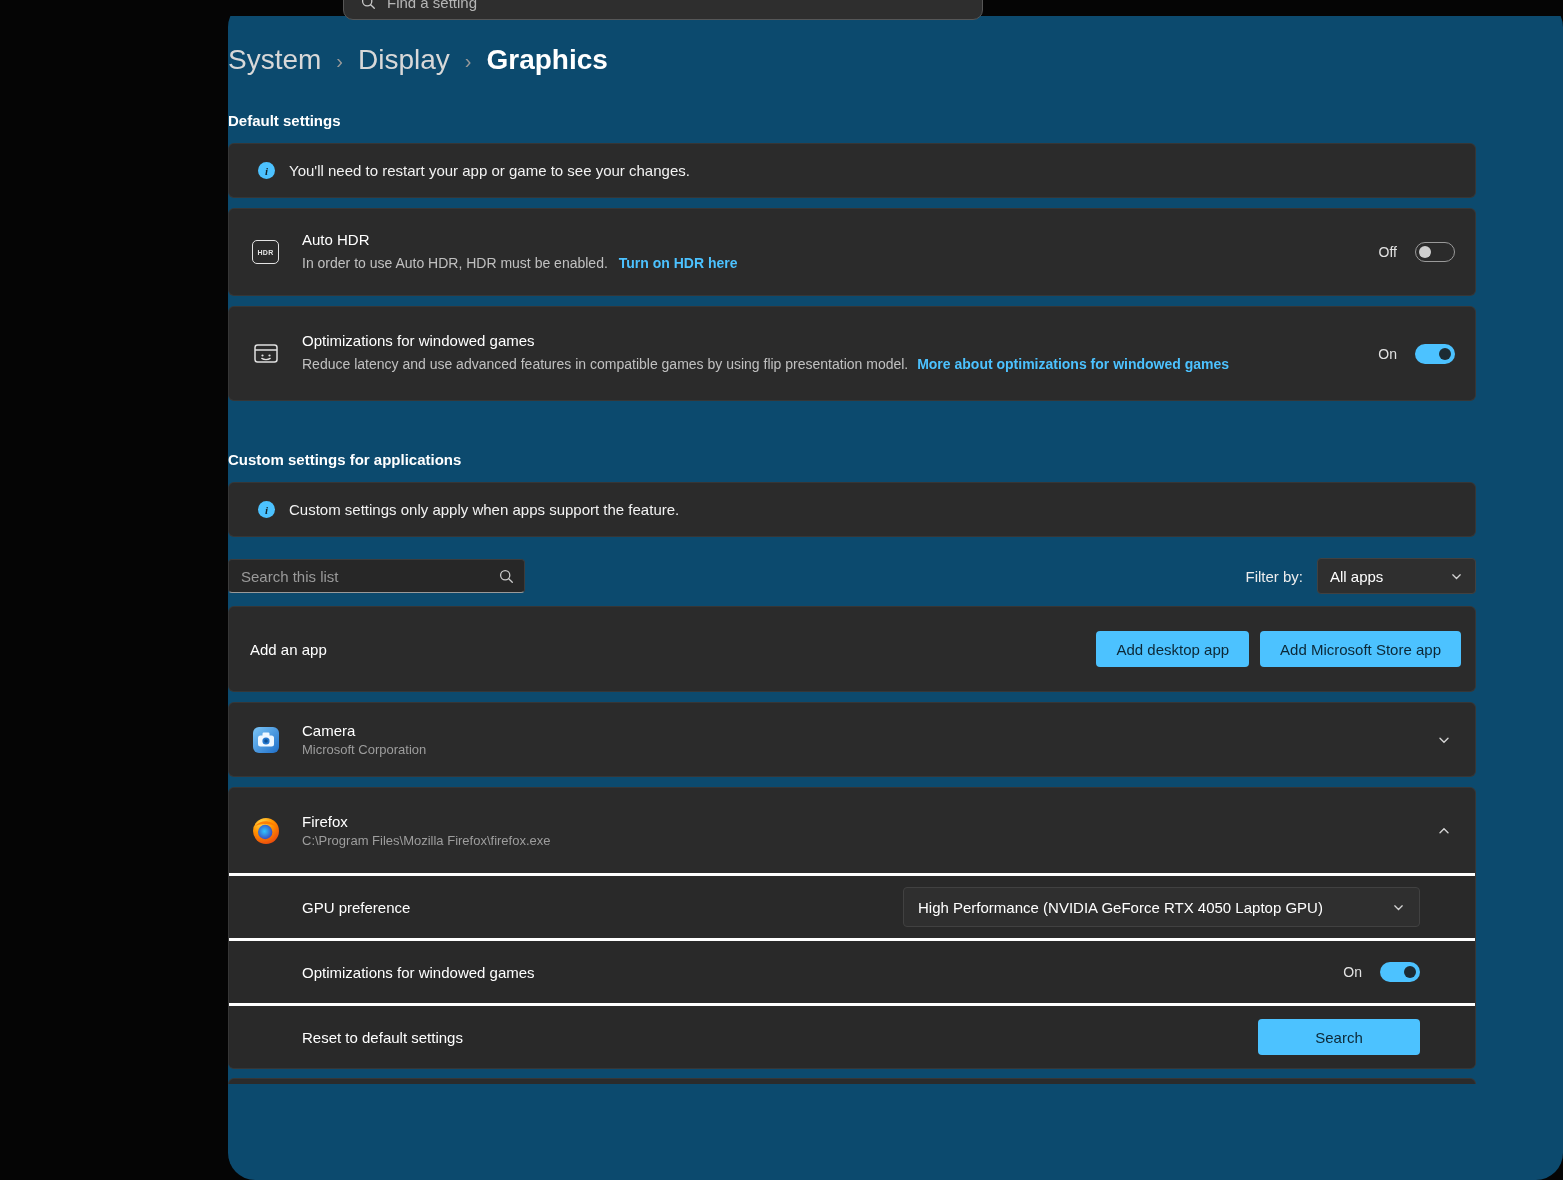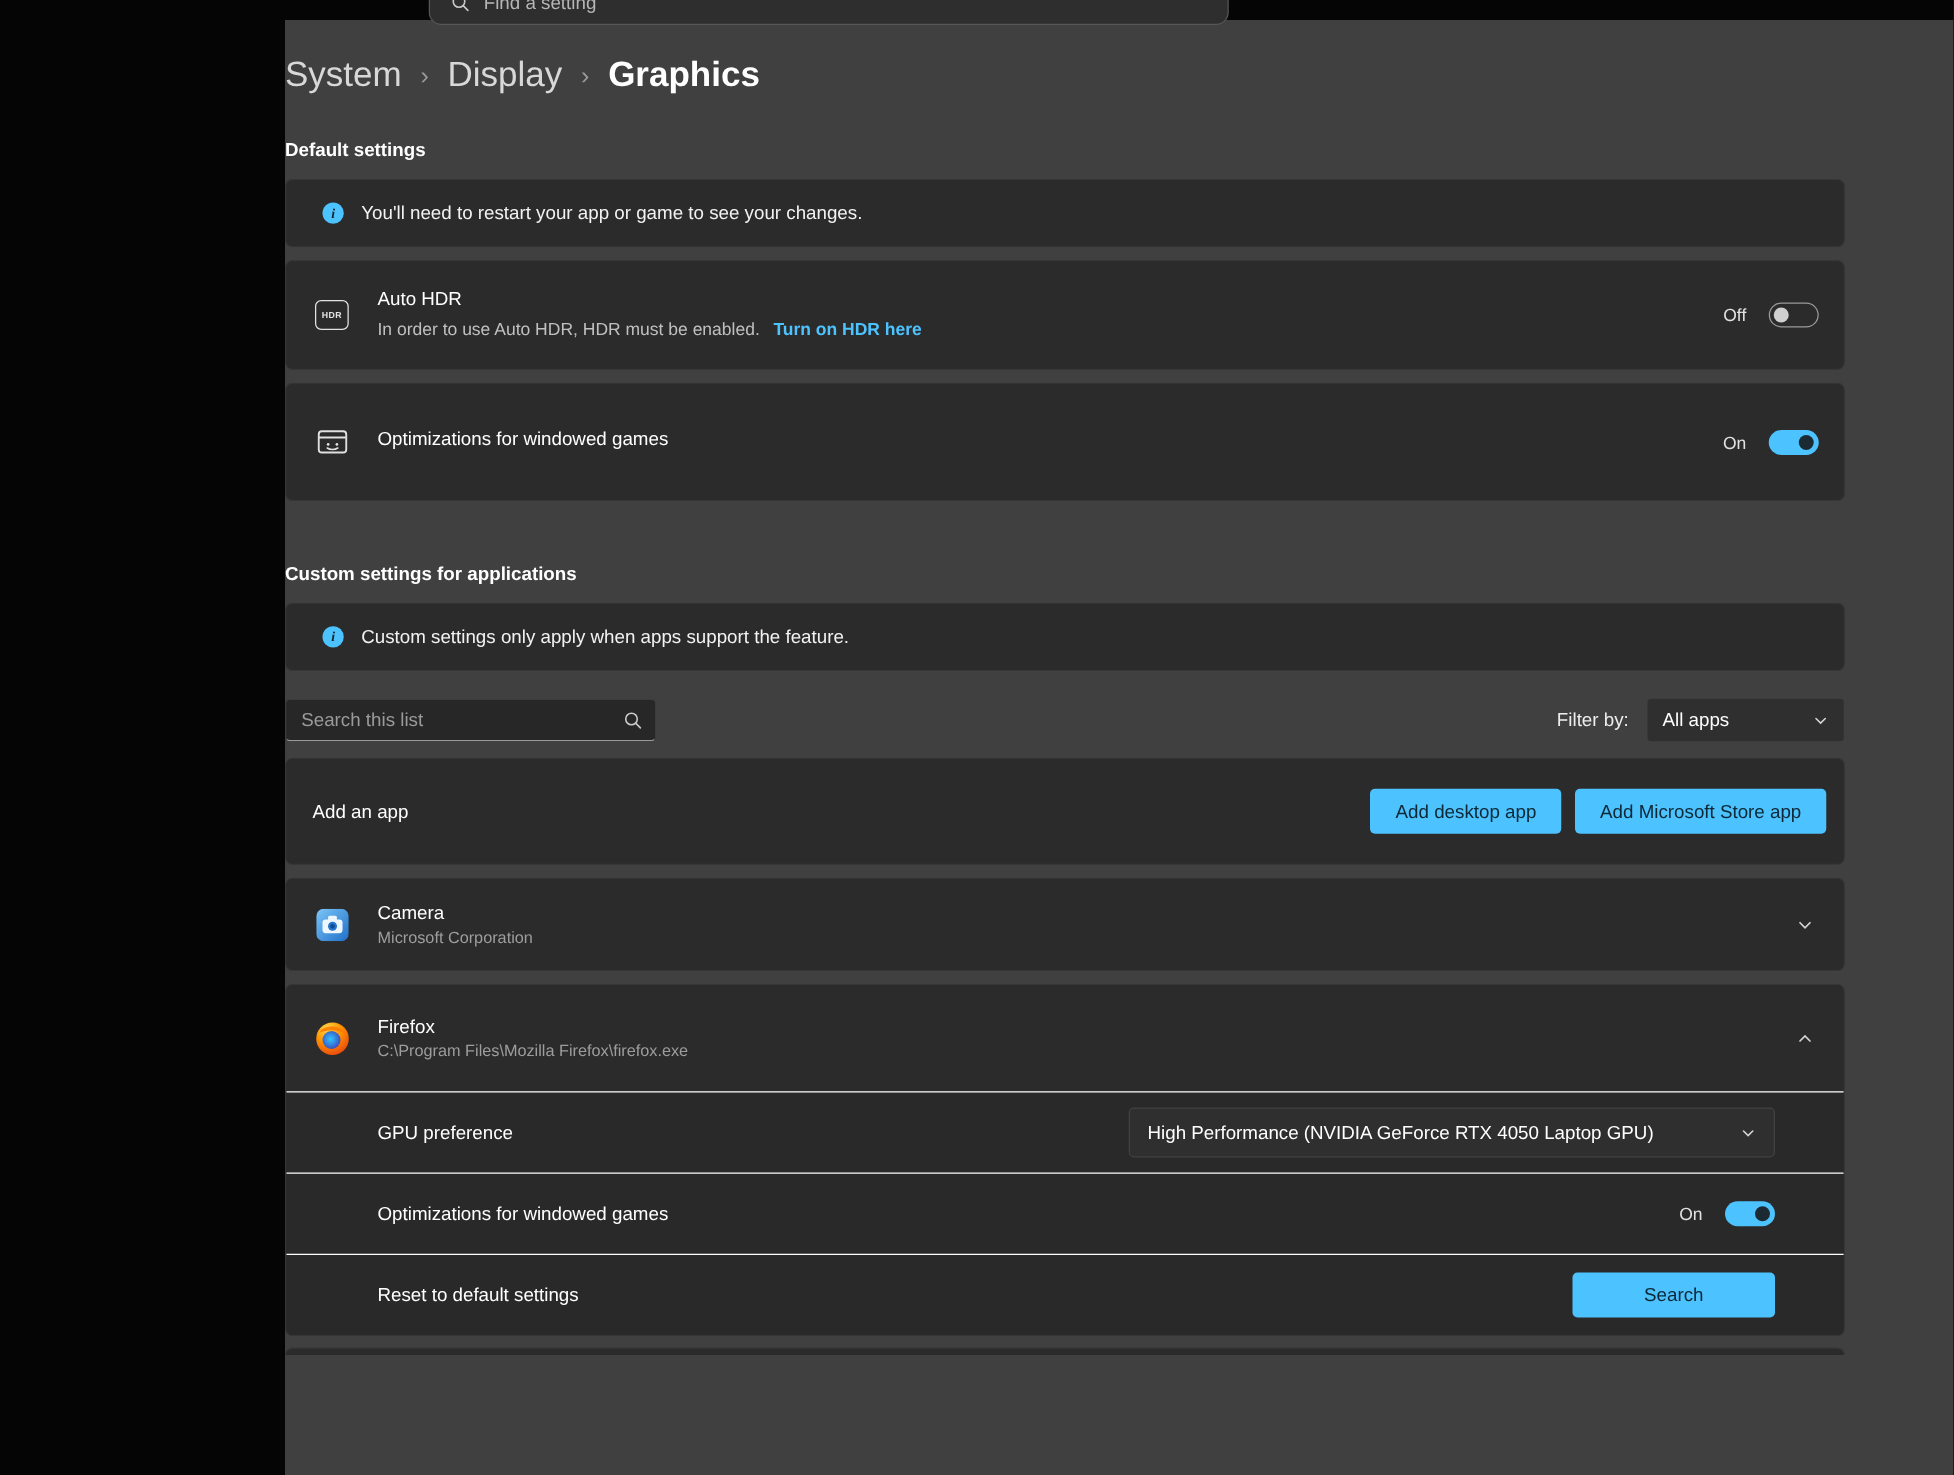--- a/index.html
+++ b/index.html
@@ -1,19 +1,19 @@
 <!DOCTYPE html>
 <html><head>
 <meta charset="utf-8">
 <style>
   * { box-sizing: border-box; }
   html,body { margin:0; padding:0; background:#000; }
   body { font-family:"Liberation Sans", sans-serif; }
   .app { position:relative; width:1563px; height:1180px; overflow:hidden; background:#050505; }
-  .content { position:absolute; left:228px; top:0; width:1335px; height:1180px; background:#404040; display:flow-root; }
+  .content { position:absolute; left:228px; top:0; width:1335px; height:1180px; background:#0c4a6e; display:flow-root;border-radius:27px; }
   .titlebar { position:absolute; left:0; top:0; width:1335px; height:16px; background:#050505; }
   .search-pill { position:absolute; left:115px; top:-16px; width:640px; height:36px; background:#2e2e2e;
     border:1px solid #565656; border-radius:10px; display:flex; align-items:center; gap:11px; padding:0 17px; z-index:6; }
   .search-pill span { color:#b6b6b6; font-size:15px; }
   .inner { position:relative; width:1248px; z-index:2; }
   .breadcrumb { margin-top:44px; display:flex; align-items:center; gap:15px; font-size:28px; }
   .crumb { color:#d8d8d8; cursor:pointer; }
   .crumb.current { color:#ffffff; font-weight:700; cursor:default; }
   .crumb-sep { color:#9a9a9a; font-size:20px; padding-top:3px; }
   .section-title { font-size:15px; font-weight:700; color:#ffffff; margin:0; }
@@ -60,21 +60,21 @@
   .add-app-label { font-size:15px; color:#ffffff; }
   .btn-group { display:flex; gap:11px; }
   .btn-accent { height:36px; background:#4cc2ff; color:#0c2836; border:none; border-radius:4px; font-size:15px;
     font-family:"Liberation Sans", sans-serif; padding:0 20px; cursor:pointer; }
   .app-row { margin-top:10px; height:75px; display:flex; align-items:center; padding-right:24px; cursor:pointer; }
   .app-name { font-size:15px; color:#ffffff; margin-bottom:3px; }
   .app-sub { font-size:13px; color:#9d9d9d; }
   .group { margin-top:10px; padding:0; overflow:hidden; }
   .group-header { height:85px; display:flex; align-items:center; padding-right:24px; cursor:pointer; }
   .sub-row { height:65px; display:flex; align-items:center; justify-content:space-between;
-    padding:0 55px 0 73px; border-top:1px solid #ffffff; background:#292929; }
+    padding:0 55px 0 73px; border-top:3px solid #ffffff; background:#292929; }
   .sub-label { font-size:15px; color:#ffffff; }
   .reset-btn { width:162px; }
   .peek { margin-top:9px; height:6px; background:#2b2b2b; border:1px solid rgba(255,255,255,0.055);
     border-bottom:none; border-radius:6px 6px 0 0; }
   .cam-tile { width:26px; height:26px; }
   svg { display:block; }
 </style>
 </head>
 <body>
 
@@ -131,20 +131,24 @@
           <svg width="26" height="26" viewBox="0 0 26 26">
             <rect x="2" y="4" width="22" height="17" rx="2.5" fill="none" stroke="#e0e0e0" stroke-width="1.5"></rect>
             <path d="M2 9 h22" stroke="#e0e0e0" stroke-width="1.5"></path>
             <circle cx="9.5" cy="14.5" r="1.1" fill="#e0e0e0"></circle>
             <circle cx="16.5" cy="14.5" r="1.1" fill="#e0e0e0"></circle>
             <path d="M8.8 17.4 c2.2 1.6 6.2 1.6 8.4 0" fill="none" stroke="#e0e0e0" stroke-width="1.3" stroke-linecap="round"></path>
           </svg>
         </div>
         <div class="text-col">
           <div class="s-title">Optimizations for windowed games</div>
+          <div class="s-desc wide">
+            <span>Reduce latency and use advanced features in compatible games by using flip presentation model.</span>
+            <span class="link" style="margin-left:5px;">More about optimizations for windowed games</span>
+          </div>
         </div>
         <div class="toggle-area">
           <span class="state-label">On</span>
           <div class="toggle on">
               <div class="knob"></div>
             </div>
         </div>
       </div>
 
 

